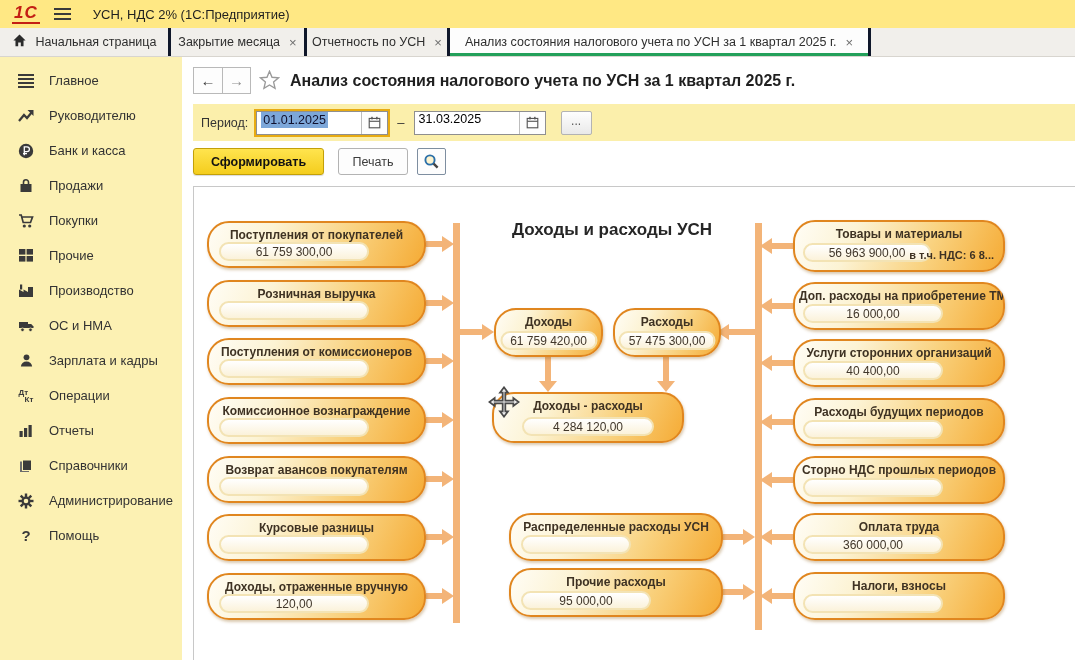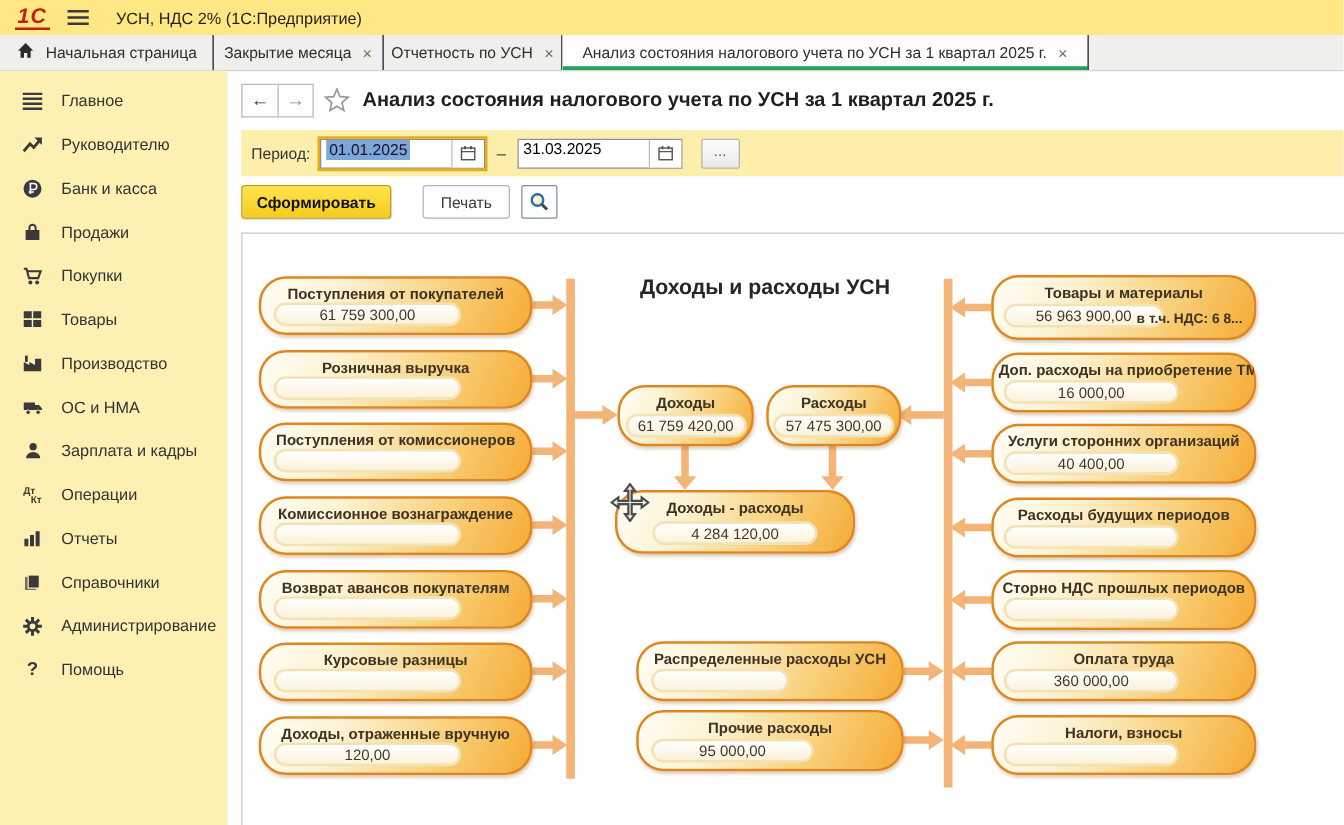--- a/index.html
+++ b/index.html
@@ -13,21 +13,21 @@
   .logo { color:#c31f14; font-weight:bold; font-size:17px; font-style:italic;
     border-bottom:2px solid #c31f14; line-height:17px; padding:0 2px 1px 2px; letter-spacing:1px; }
   .hamburger { width:17px; display:flex; flex-direction:column; gap:3px; cursor:pointer; }
   .hamburger span { height:2px; background:#3a3a3a; }
   .app-title { font-size:13px; color:#1f1f1f; margin-left:8px; }
 
   
   .tabbar { position:absolute; left:0; top:28px; width:1075px; height:29px;
     background:#f1efeb; display:flex; border-bottom:1px solid #d8d5cf; }
   .tab { display:flex; align-items:center; justify-content:center; gap:9px;
-    border-right:1px solid #0f172a; font-size:12.5px; color:#2e2e2e; height:100%;
+    border-right:3px solid #0f172a; font-size:12.5px; color:#2e2e2e; height:100%;
     white-space:nowrap; overflow:hidden; }
   .tab.active { background:#fdfdfd; box-shadow: inset 0 -3px 0 #23a05a; }
   .tab .x { color:#6e6e6e; font-size:13px; line-height:13px; }
 
   
   .sidebar { position:absolute; left:0; top:57px; width:182px; height:603px;
     background:#fcf1b3; padding-top:6px; }
   .side-item { height:35px; display:flex; align-items:center; padding-left:16px; cursor:pointer; }
   .side-item .ic { width:20px; display:flex; justify-content:center; align-items:center; }
   .side-item .lbl { margin-left:13px; font-size:13px; color:#333; white-space:nowrap; }
@@ -55,21 +55,21 @@
   .date-text { width:104px; padding:0 4px; font-size:12.5px; display:flex; align-items:flex-start; }
   .date-text .sel { background:#7da7d9; color:#10102e; padding:1px 2px; }
   .cal-btn { width:26px; border-left:1px solid #bdbdbd; display:flex; align-items:center;
     justify-content:center; background:#fdfdfd; cursor:pointer; }
   .dash { margin:0 9px; color:#333; font-size:13px; }
   .more-btn { margin-left:15px; width:31px; height:24px; border:1px solid #b3b3b3;
     background:linear-gradient(#fefefe,#e9e9e9); border-radius:2px; font-size:12px;
     color:#555; display:flex; align-items:flex-end; justify-content:center; padding-bottom:6px; cursor:pointer; }
 
   
-  .gen-btn { position:absolute; left:193px; top:148px; width:120px; height:27px;
+  .gen-btn { position:absolute; left:193px; top:148px; width:131px; height:27px;
     background:linear-gradient(#ffe44e,#f4cd1d); border:1px solid #c3a008; border-radius:3px;
     font-size:12.5px; font-weight:bold; color:#111; display:flex; align-items:center;
     justify-content:center; cursor:pointer; box-shadow:0 1px 1px rgba(0,0,0,.15); }
   .print-btn { position:absolute; left:338px; top:148px; width:70px; height:27px;
     background:#fdfdfd; border:1px solid #b3b3b3; border-radius:3px; font-size:12.5px;
     color:#3c3c3c; display:flex; align-items:center; justify-content:center; cursor:pointer; }
   .zoom-btn { position:absolute; left:417px; top:148px; width:29px; height:27px;
     background:#fdfdfd; border:1px solid #7e8ea0; border-radius:2px; display:flex;
     align-items:center; justify-content:center; cursor:pointer; }
 
@@ -200,21 +200,21 @@
       <span class="ic">
         <svg width="16" height="15" viewBox="0 0 16 15">
             <g fill="#3a3a3a">
               <rect x="1" y="1" width="6.4" height="5.6"></rect>
               <rect x="8.6" y="1" width="6.4" height="5.6"></rect>
               <rect x="1" y="8" width="6.4" height="5.6"></rect>
               <rect x="8.6" y="8" width="6.4" height="5.6"></rect>
             </g>
           </svg>
       </span>
-        <span class="lbl">Товары</span>
+        <span class="lbl">Прочие</span>
     </div>
     <div class="side-item">
       <span class="ic">
         <svg width="16" height="15" viewBox="0 0 16 15">
             <path d="M1 14 V6.5 L5.5 9 V6.5 L10 9 V4 H15 V14 Z" fill="#3a3a3a"></path>
             <rect x="2" y="1.5" width="2.2" height="5" fill="#3a3a3a"></rect>
           </svg>
       </span>
         <span class="lbl">Производство</span>
     </div>

